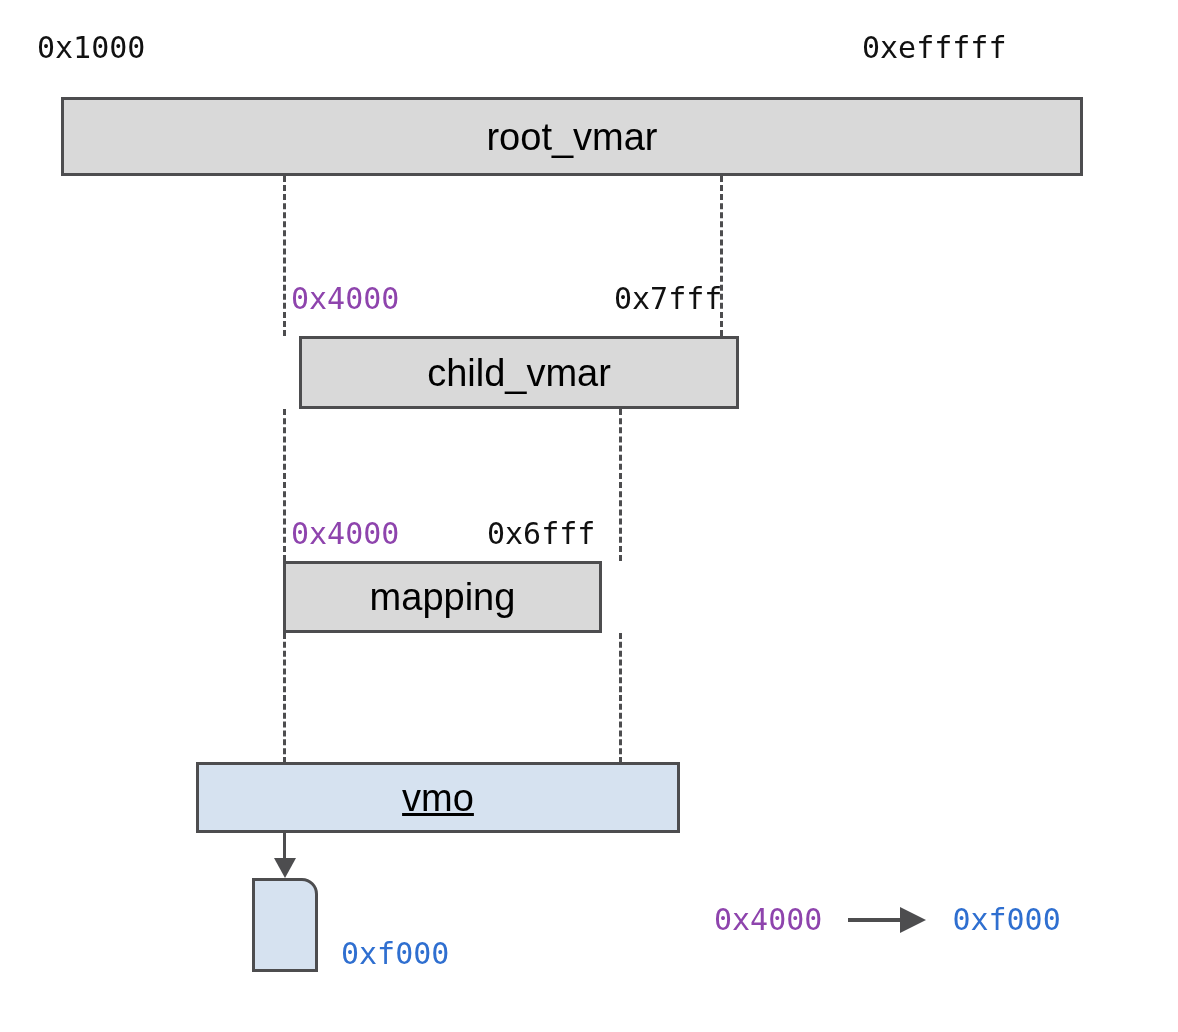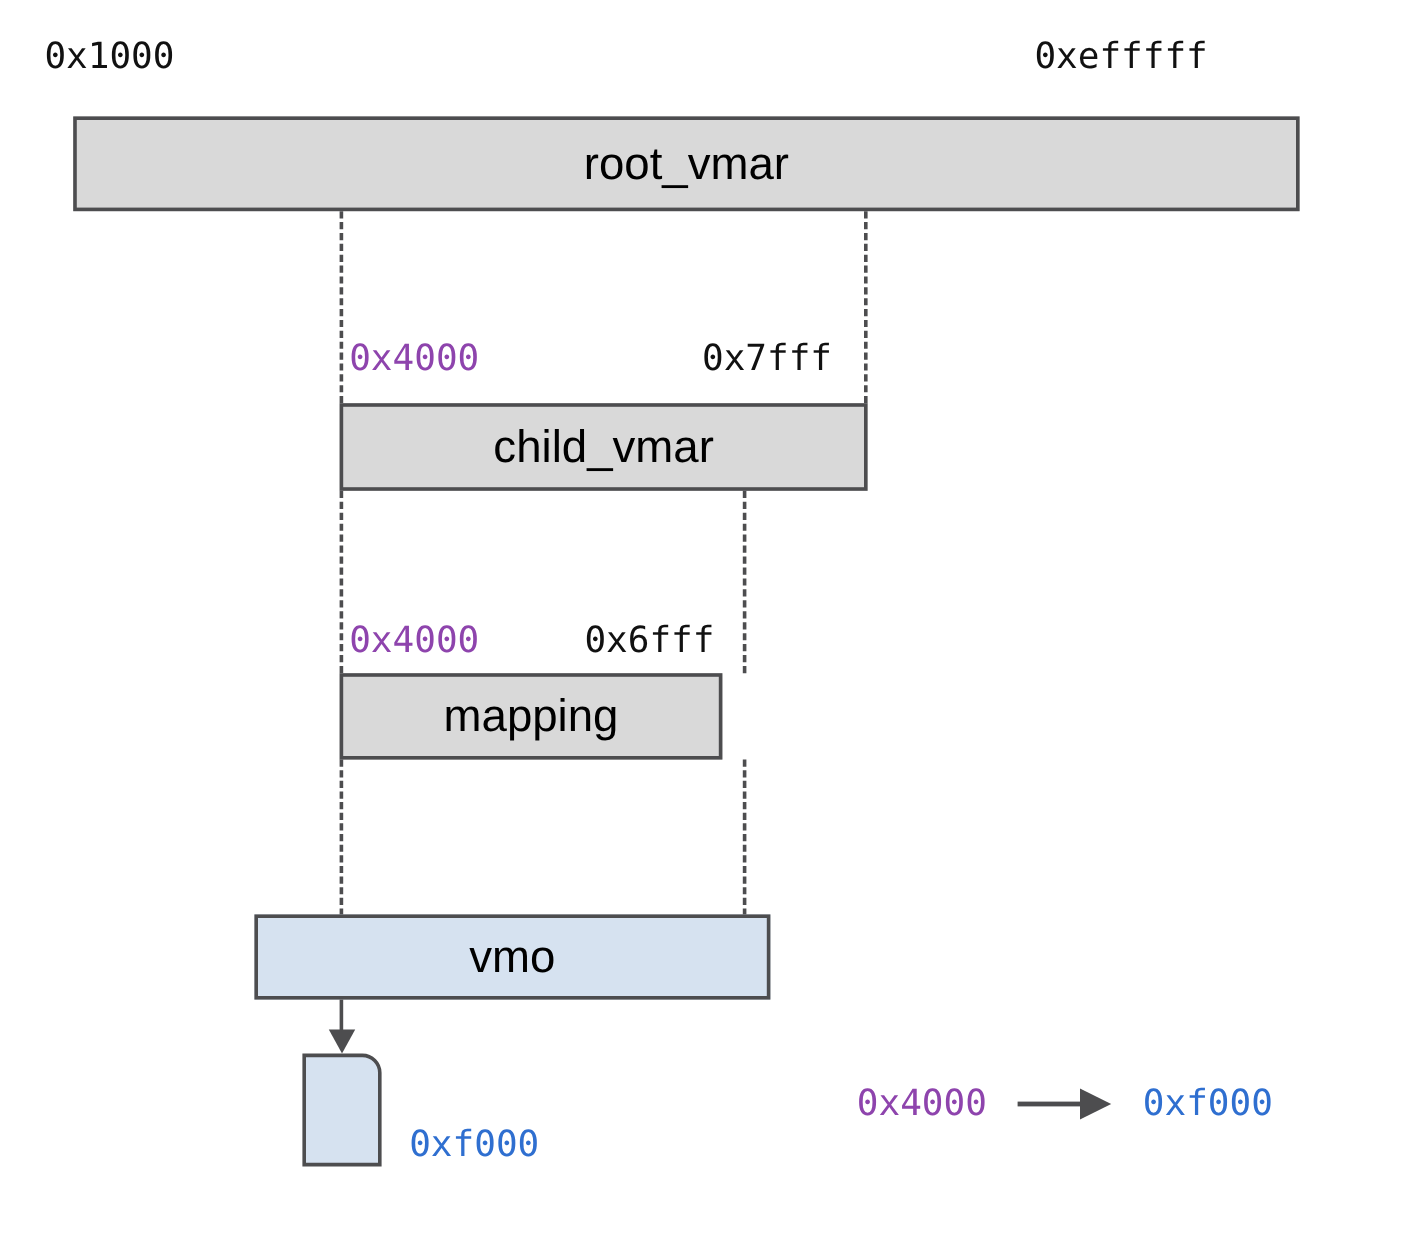--- a/index.html
+++ b/index.html
@@ -136,41 +136,41 @@
 
   <div class="box gray" style="left:37px; top:97px; width:1022px; height:79px;margin-left:24px;">
     <span class="box-label">root_vmar</span>
   </div>
 
   <div class="vline" style="left:283px; top:176px; height:160px;"></div>
   <div class="vline" style="left:720px; top:176px; height:160px;"></div>
 
   <div class="hex purple" style="left:291px; top:284px;">0x4000</div>
 
-  <div class="hex black" style="left:585px; top:284px;">0x7fff</div>
+  <div class="hex black" style="left:614px; top:284px;">0x7fff</div>
 
-  <div class="box gray" style="left:283px; top:336px; width:440px; height:73px;">
+  <div class="box gray" style="left:299px; top:336px; width:440px; height:73px;">
     <span class="box-label">child_vmar</span>
   </div>
 
   <div class="vline" style="left:283px; top:409px; height:152px;"></div>
   <div class="vline" style="left:619px; top:409px; height:152px;"></div>
 
   <div class="hex purple" style="left:291px; top:519px;">0x4000</div>
 
   <div class="hex black" style="left:487px; top:519px;">0x6fff</div>
 
   <div class="box gray" style="left:283px; top:561px; width:319px; height:72px;">
     <span class="box-label">mapping</span>
   </div>
 
   <div class="vline" style="left:283px; top:633px; height:130px;"></div>
   <div class="vline" style="left:619px; top:633px; height:130px;"></div>
 
-  <div class="box blue" style="left:212px; top:762px; width:430px; height:71px;">
+  <div class="box blue" style="left:196px; top:762px; width:484px; height:71px;text-decoration:underline;">
     <span class="box-label">vmo</span>
   </div>
 
   <div class="connector" style="left:283px; top:833px; height:32px;"></div>
   <div class="arrowhead-down" style="left:274px; top:858px;"></div>
 
   <div class="page-shape" style="left:252px; top:878px; width:66px; height:94px;"></div>
 
   <div class="hex blue" style="left:341px; top:939px;">0xf000</div>
 

